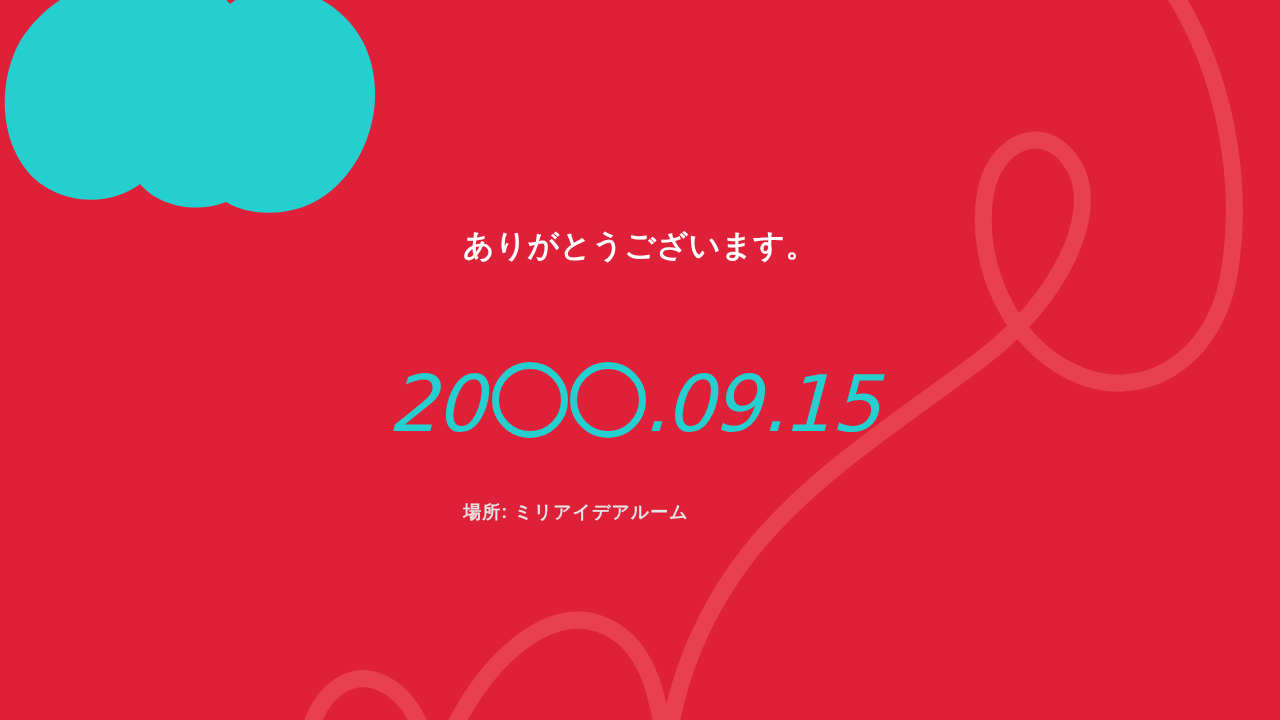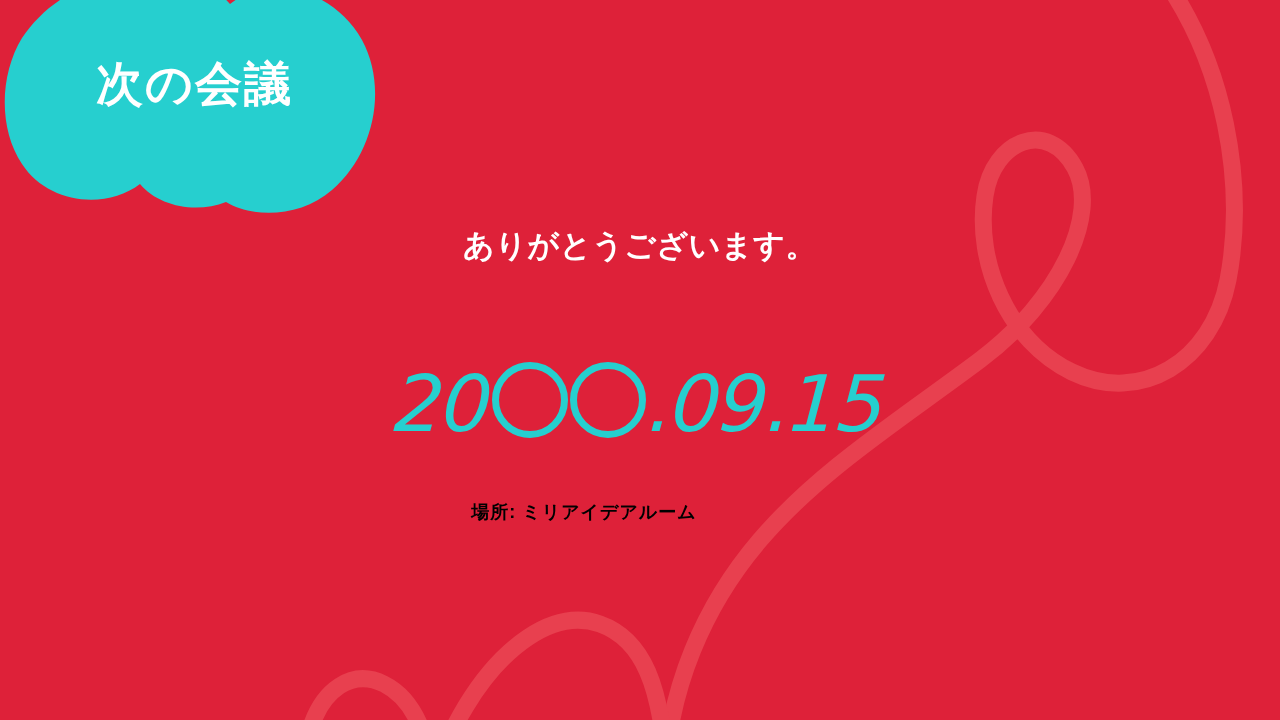--- a/index.html
+++ b/index.html
@@ -102,25 +102,24 @@
     top: -4px;
   }
 
   
   #location {
     position: absolute;
     left: 0;
     top: 500px;
     width: 1152px;
     text-align: center;
-    color: #000000;
+    color: #e5e5e5;
     font-size: 18px;
     font-weight: bold;
     letter-spacing: 1px;
-    margin-left: 8px;
   }
 </style>
 </head>
 <body>
 
 <div id="slide">
 
   <svg id="bg-waves" viewBox="0 0 1280 720" preserveAspectRatio="none" aria-hidden="true">
     <path d="M 1150 -40
              C 1230 60, 1245 190, 1228 280
@@ -145,21 +144,20 @@
       <path d="M 52 60
                C 30 96, 28 150, 52 186
                C 78 226, 136 232, 170 206
                C 188 228, 226 236, 256 224
                C 282 240, 330 240, 362 212
                C 404 176, 418 110, 392 62
                C 364 12, 300 -6, 260 26
                C 236 -2, 188 -8, 160 18
                C 126 -10, 76 24, 52 60 Z" fill="#26CFCF"></path>
     </svg>
-    <div id="title-text">次の会議</div>
   </div>
 
   <div id="message">
     <span class="msg-line">ありがとうございます。</span>
   </div>
 
   <div id="date-line">
     <span id="date-prefix" class="date-part">20</span><span class="year-circle"></span><span class="year-circle"></span><span id="date-suffix" class="date-part">.09.15</span>
   </div>
 

